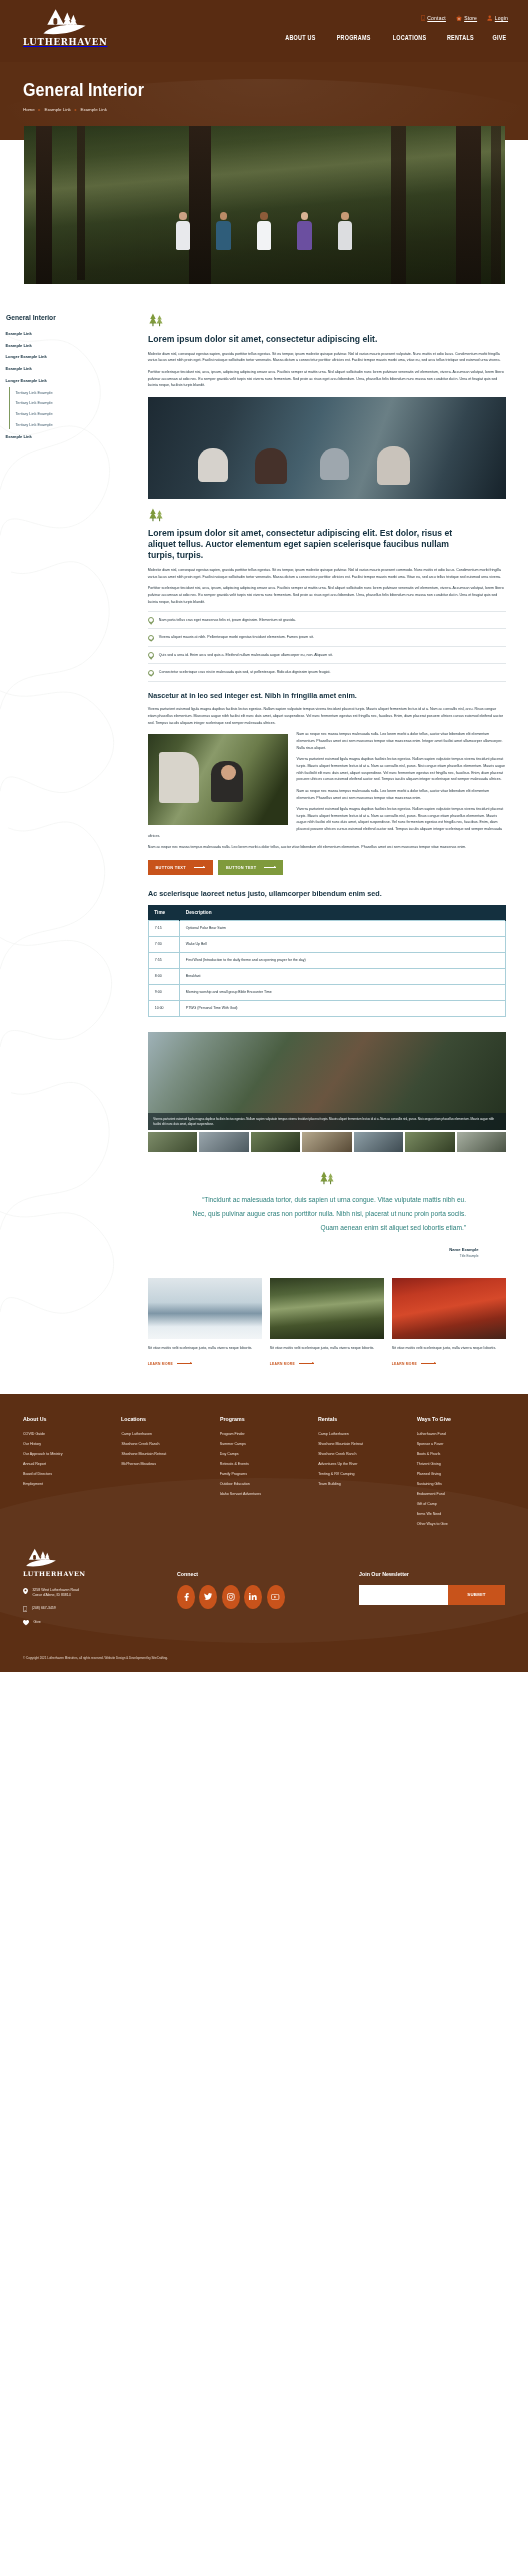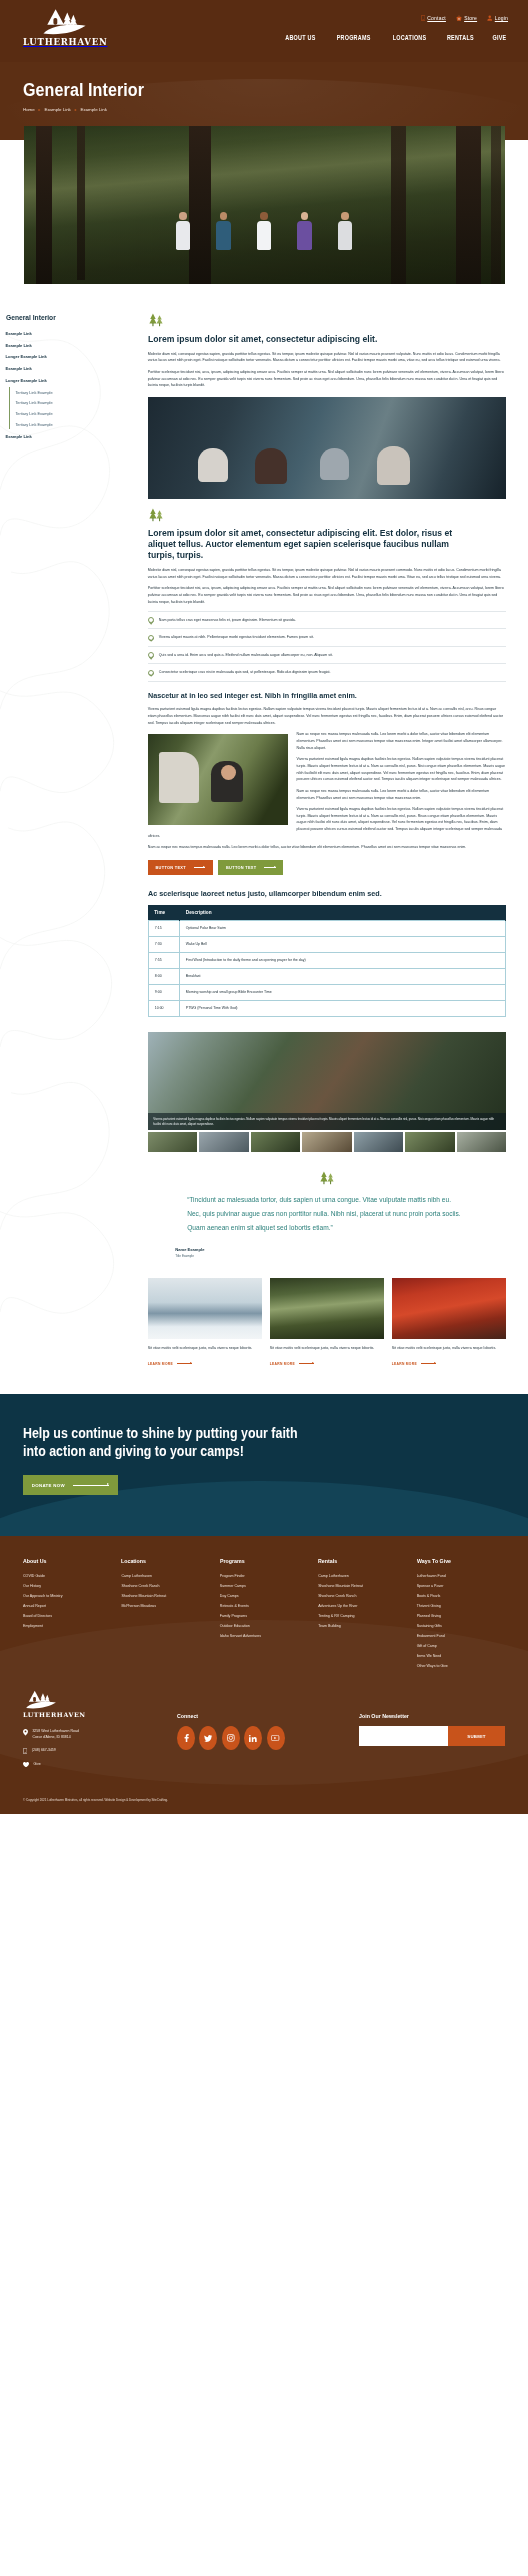--- a/index.html
+++ b/index.html
@@ -154,21 +154,21 @@
   
   .gal-main { width:100%; height: 98px; position:relative; margin-bottom: 2.2px; }
   .gal-caption {
     position:absolute; left:0; right:0; bottom:0; padding: 3.9px 5.5px;
     background: rgba(12,24,31,.62); color:#eef3f5; font-size: 2.9px; line-height:1.6;
   }
   .gal-thumbs { display:flex; gap: 2.2px; }
   .gal-thumbs div { flex:1; height: 20px; }
 
   
-  .quote-block { text-align:left; padding: 18.7px 27.5px 5.5px; }
+  .quote-block { text-align:right; padding: 18.7px 27.5px 5.5px; }
   .quote-block .tree-icon { margin: 0 auto 7.7px; }
   .quote-text {
     font-family:"Liberation Sans Narrow","Liberation Sans",sans-serif;
     font-size: 7.2px; line-height: 1.95; color:#2a7f7a; font-weight: 400;
     transform: scaleX(.92);
   }
   .quote-name { margin-top: 12px; font-size: 4.1px; font-weight:700; color:#14303f;
     font-family:"Liberation Sans Narrow","Liberation Sans",sans-serif;}
   .quote-title { margin-top: 1.7px; font-size: 3.1px; color:#46606d; }
 
@@ -532,29 +532,20 @@
                 <span>LEARN MORE</span>
                 <span class="arrow"></span>
               </a>
           </div>
         </div>
 
       </main>
     </div>
   </div>
 
-  <section class="cta">
-    <div class="cta-inner">
-      <h2>Help us continue to shine by putting your faith into action and giving to your camps!</h2>
-      <a class="btn green" href="#">
-        <span>DONATE NOW</span>
-        <span class="arrow"></span>
-      </a>
-    </div>
-  </section>
 
   <footer class="footer">
     <div class="f-cols">
 
       <div class="f-col">
         <div class="f-head">About Us</div>
         <a href="#">COVID Guide</a>
         <a href="#">Our History</a>
         <a href="#">Our Approach to Ministry</a>
         <a href="#">Annual Report</a>

